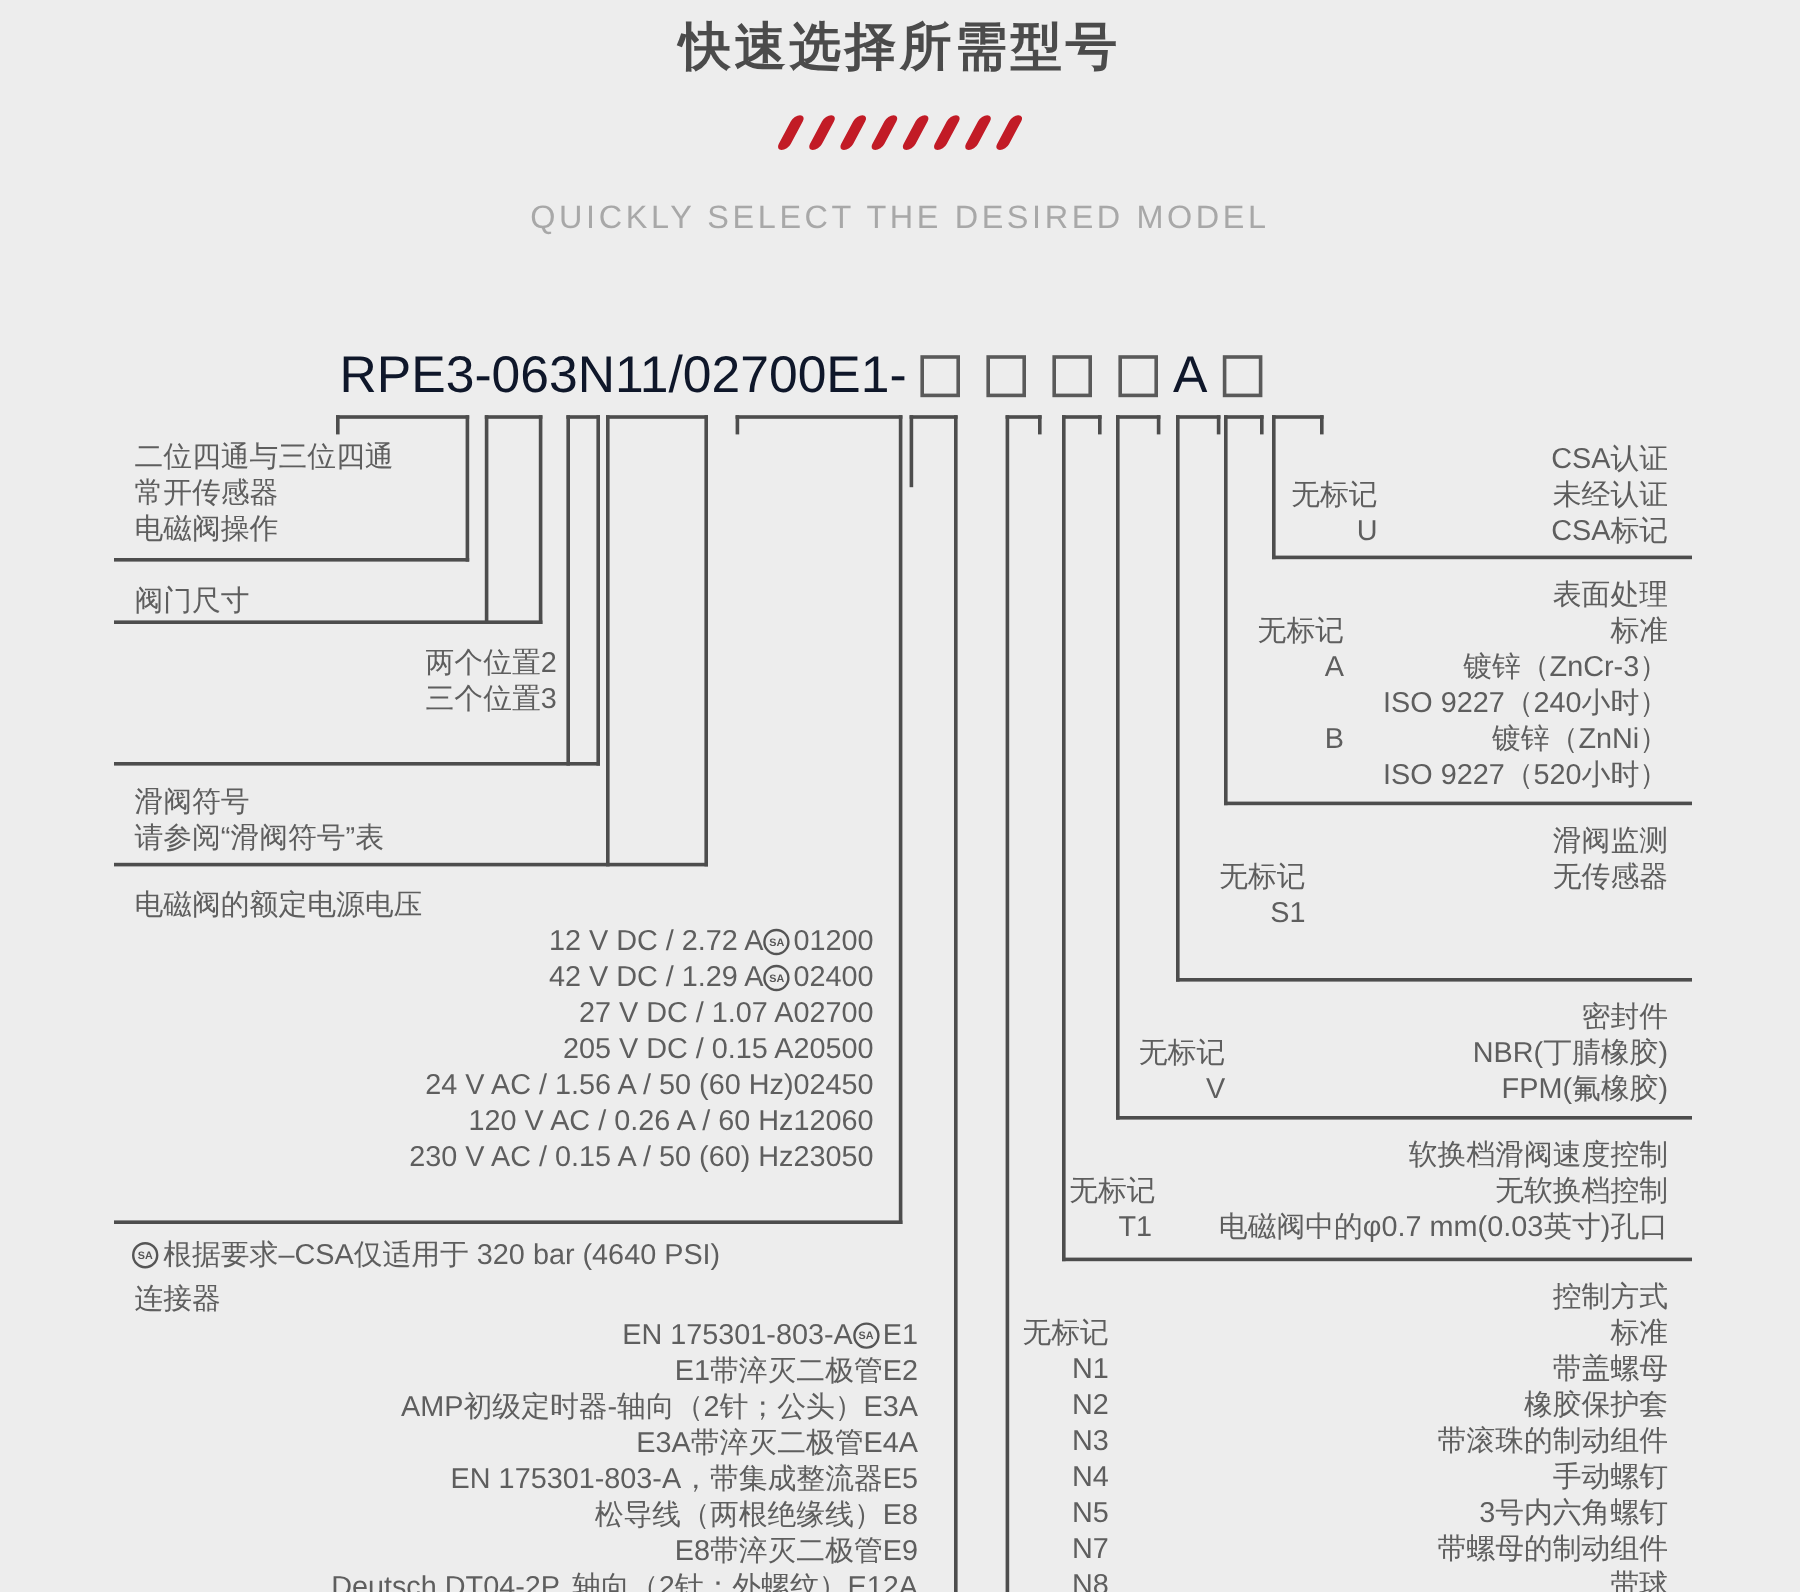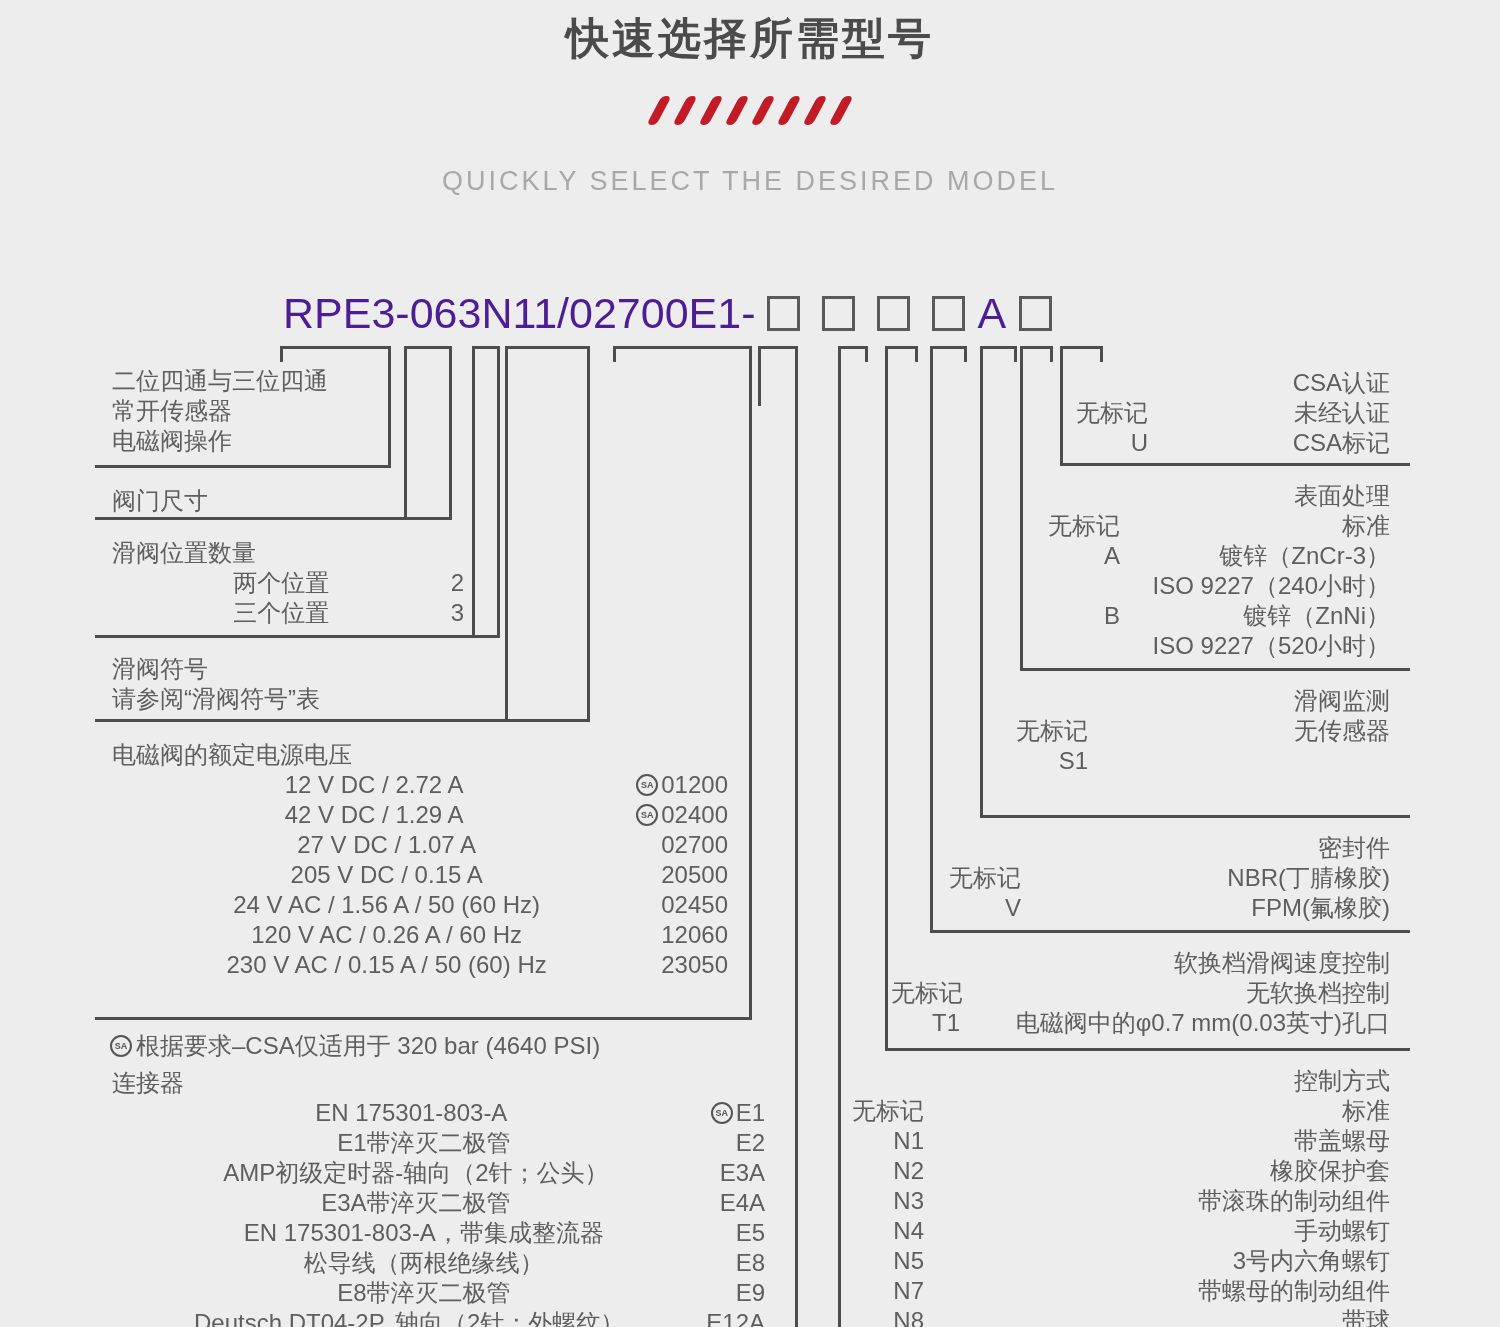--- a/index.html
+++ b/index.html
@@ -10,31 +10,31 @@
     color:#5e5e5e;
   }
   .center-wrap { position:absolute; left:0; width:100%; text-align:center; }
   #title { top:10px; font-size:43px; font-weight:600; color:#4b4b4b; letter-spacing:3px; }
   #subtitle { top:166px; font-size:27px; color:#a8a8a8; letter-spacing:3px; }
   #slashes { position:absolute; top:96px; left:0; width:100%;
     display:flex; justify-content:center; align-items:center; gap:16px; }
   #slashes .bar { width:10px; height:29px; border-radius:5px;
     transform:skewX(-28deg); background:#c21b26; }
   #model-code { position:absolute; left:283px; top:284px; height:58px;
-    display:flex; align-items:center; font-size:43px; color:#4c1d95;
+    display:flex; align-items:center; font-size:43px; color:#0f172a;
     letter-spacing:0px; white-space:nowrap; }
   #model-code .box { width:33px; height:35px; border:3px solid #5a5a5a;
     margin:0 11px; flex:none; }
   #model-code .letter { margin:0 2px; }
   
   .l { position:absolute; background:#4d4d4d; }
   
   .tb { position:absolute; font-size:24px; line-height:30px; white-space:nowrap; }
   .row { display:flex; align-items:center; height:30px; }
-  .llbl { flex:1; text-align:center; }
+  .llbl { flex:1; text-align:right; }
   .lcode { display:flex; justify-content:flex-end; align-items:center; gap:3px; }
   .rsec { text-align:right; }
   .rcode { text-align:right; white-space:nowrap; flex:none; }
   .rlbl { flex:1; text-align:right; white-space:nowrap; }
   .csa { width:22px; height:22px; border:2px solid #555; border-radius:50%;
     display:inline-flex; align-items:center; justify-content:center;
     font-size:9px; font-weight:bold; color:#555; flex:none; }
   .note-row { display:flex; align-items:center; gap:4px; }
 </style>
 </head>
@@ -120,21 +120,20 @@
     <div>二位四通与三位四通</div>
     <div>常开传感器</div>
     <div>电磁阀操作</div>
   </div>
 
   <div class="tb" style="left:112px;top:486px">
     <div>阀门尺寸</div>
   </div>
 
   <div class="tb" style="left:112px;top:538px;width:352px">
-    <div class="row">滑阀位置数量</div>
     <div class="row">
       <span class="llbl">两个位置</span>
       <span class="lcode">2</span>
     </div>
     <div class="row">
       <span class="llbl">三个位置</span>
       <span class="lcode">3</span>
     </div>
   </div>
 

